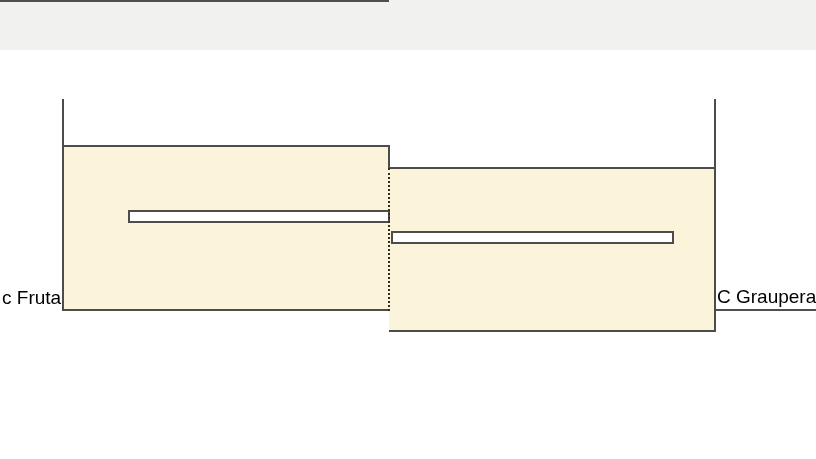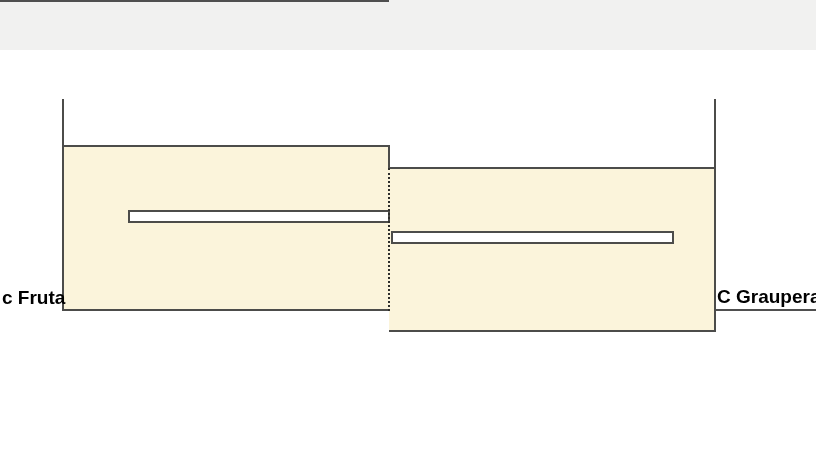--- a/index.html
+++ b/index.html
@@ -83,21 +83,21 @@
   }
   .street-line-right {
     left: 714px; top: 99px; width: 2px; height: 233px;
     background: var(--building-border);
   }
 
   
   .street-label {
     color: var(--label);
     font-size: 19px;
-    font-weight: 700;
+    font-weight: 400;
     line-height: 1;
     white-space: nowrap;
   }
   .street-label-left  { left: 2px;  top: 288px; }
   .street-label-right { left: 717px; top: 287px; }
 </style>
 </head>
 <body>
 
 <div class="viewport">

